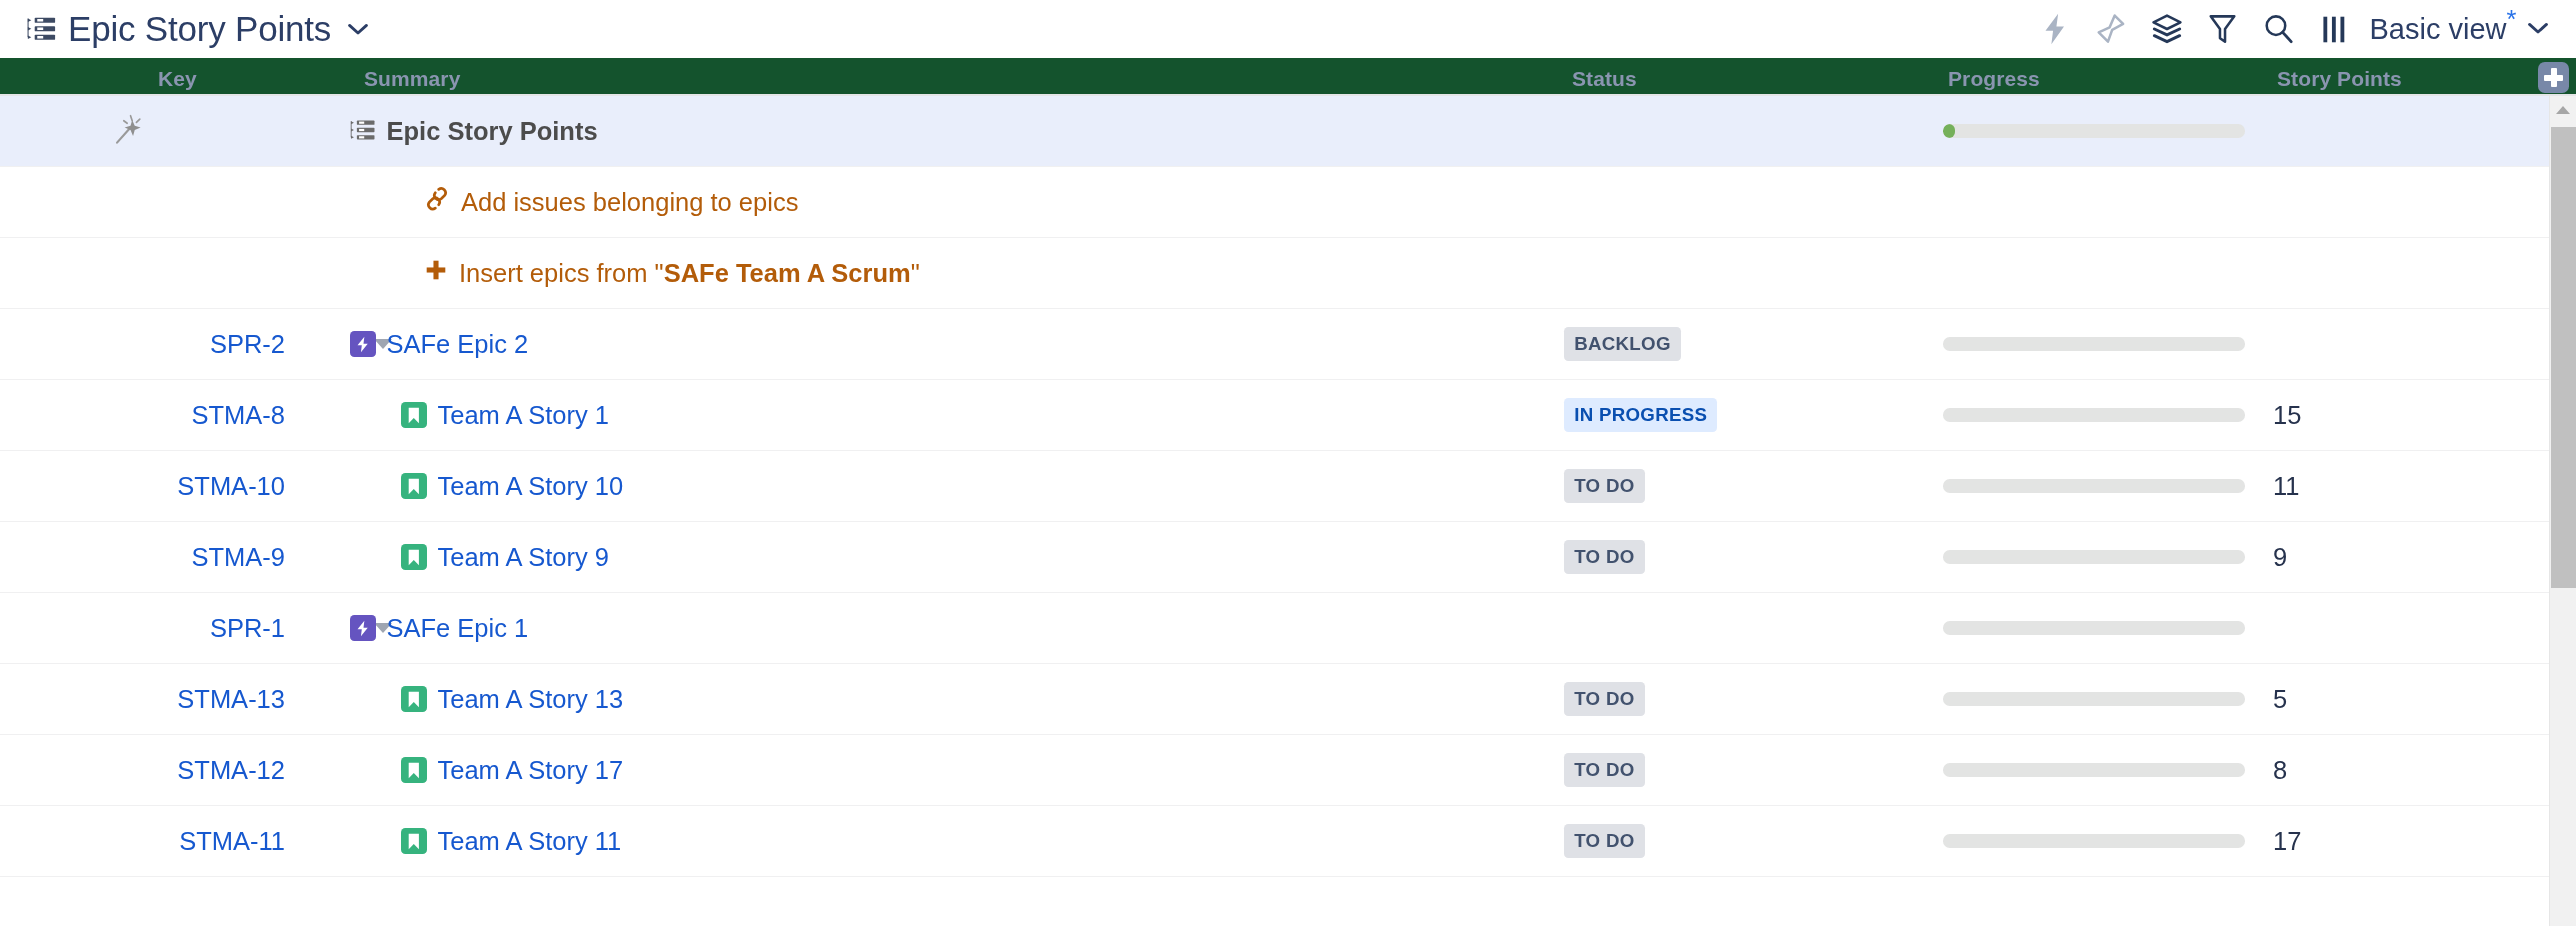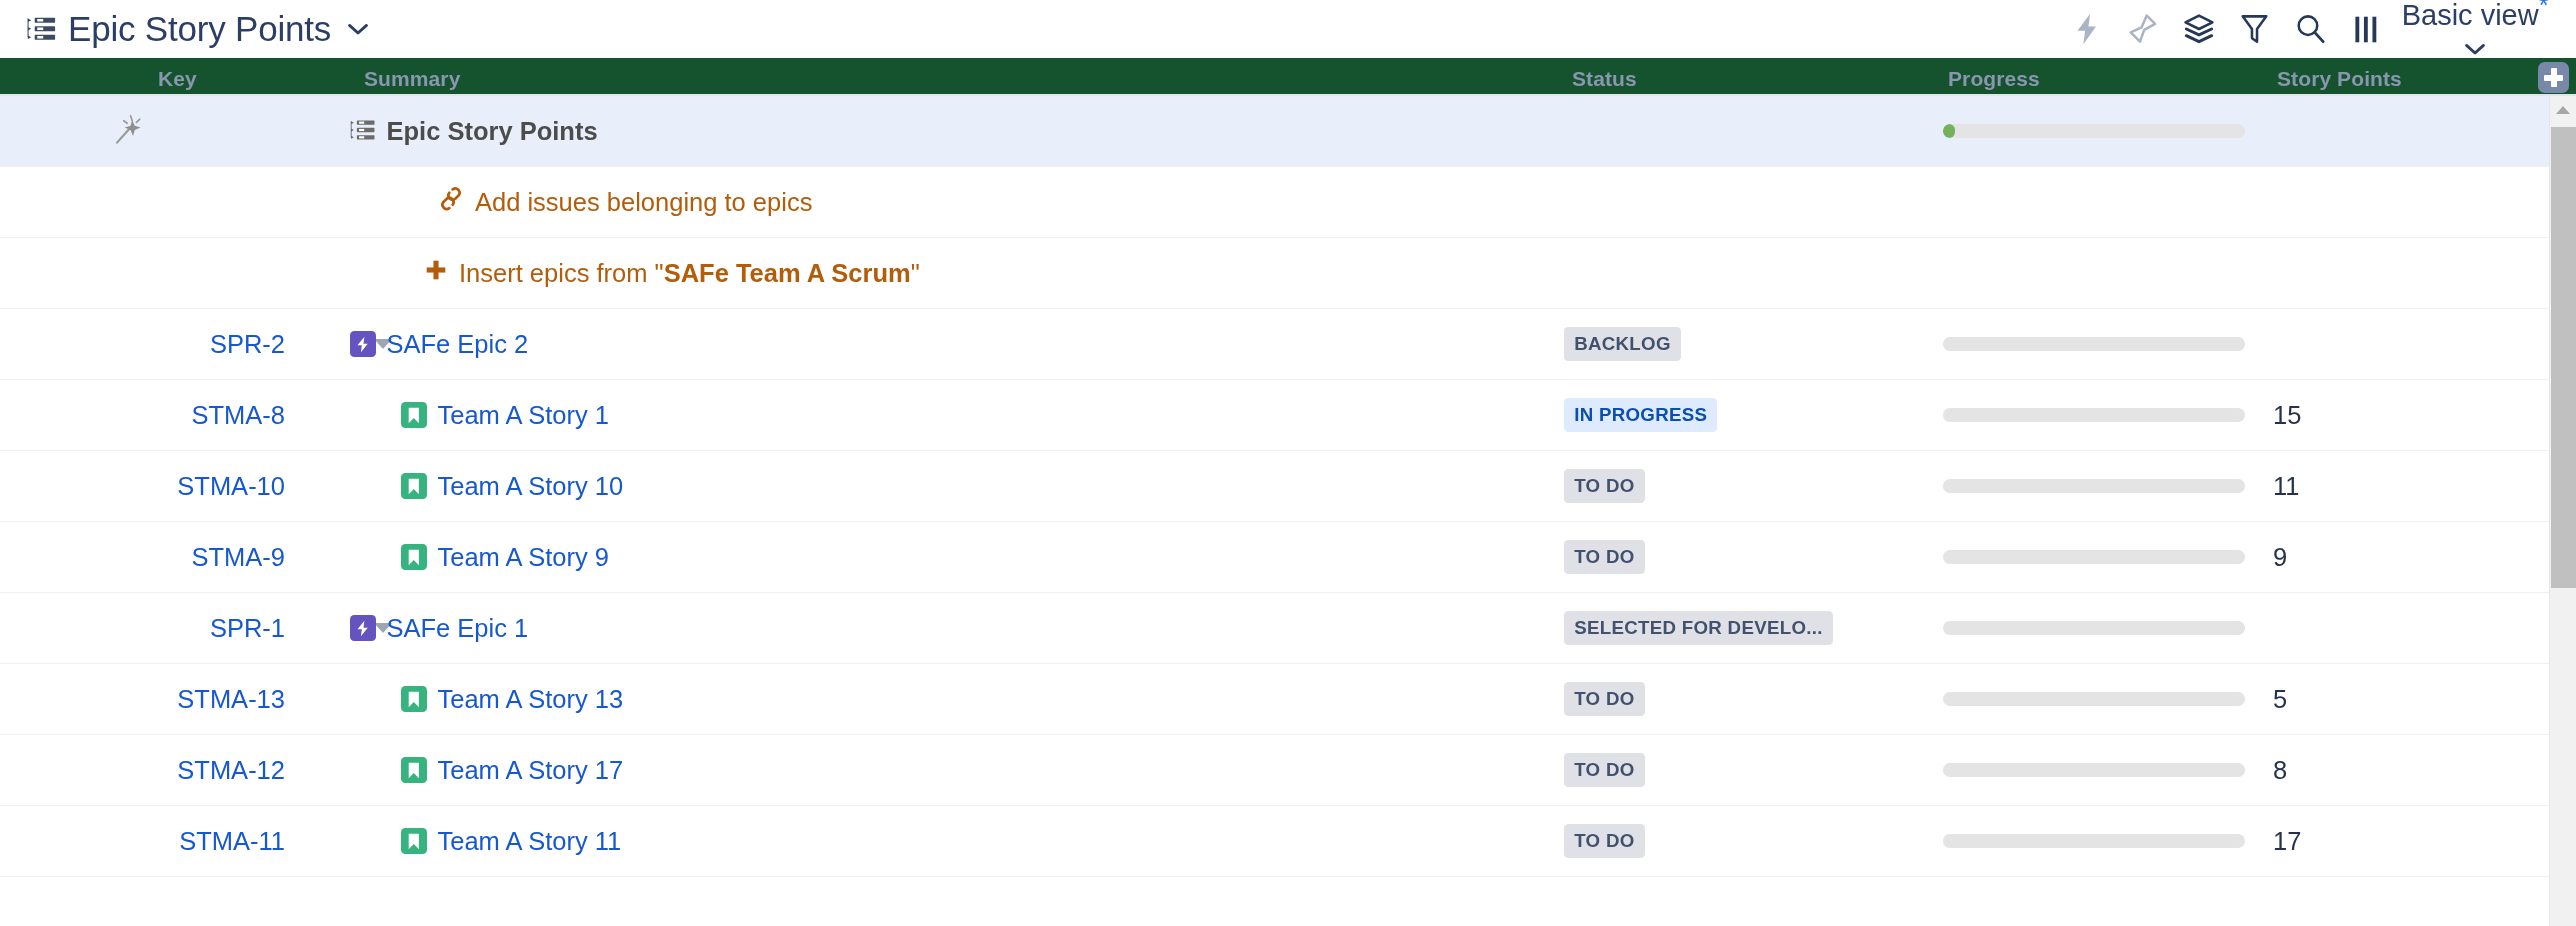--- a/index.html
+++ b/index.html
@@ -45,21 +45,20 @@
     width: 56px; height: 44px;
     display: flex; align-items: center; justify-content: center;
     cursor: pointer;
   }
   .view-btn {
     display: flex; align-items: center;
     gap: 10.2px;
     margin-left: 6.8px;
     padding-right: 3.4px;
     cursor: pointer;
-    flex-direction: column;
   }
   .view-label {
     font-size: 29px;
     color: #2c3e66;
     white-space: nowrap;
     position: relative;
   }
   .view-star {
     color: #2a73e8;
     font-size: 25.5px;
@@ -370,21 +369,21 @@
         </div>
         <div class="cell c-status"></div>
         <div class="cell c-prog">
           <span class="pbar">
             <span class="fill" style="width:4%"></span>
           </span>
         </div>
         <div class="cell c-points"></div>
       </div>
       <div class="row action">
-        <div class="cell c-summary" style="left: 439px;">
+        <div class="cell c-summary" style="left: 425px;">
           <span class="act">
             <span><svg width="24" height="25.5" viewBox="0 0 28 30">
                 <path d="M16 4 a5 5 0 0 1 7 7 l-4 4 a5 5 0 0 1 -7 -7" fill="none" stroke="#b35c09" stroke-width="3.2" stroke-linecap="round"></path>
                 <path d="M12 26 a5 5 0 0 1 -7 -7 l4 -4 a5 5 0 0 1 7 7" fill="none" stroke="#b35c09" stroke-width="3.2" stroke-linecap="round"></path>
               </svg></span>
             <span>Add issues belonging to epics</span>
           </span>
         </div>
       </div>
       <div class="row action">
@@ -513,23 +512,20 @@
         <div class="cell c-summary">
           <span class="sum indent-epic">
             <span class="epic-ico">
               <svg width="15.3" height="17" viewBox="0 0 18 20">
                 <path d="M11 1 L3 11 L8 11 L7 19 L15 9 L10 9 Z" fill="#ffffff"></path>
               </svg>
             </span>
             <span class="sum-text">SAFe Epic 1</span>
           </span>
         </div>
-        <div class="cell c-status">
-          <span class="badge">SELECTED FOR DEVELO...</span>
-        </div>
         <div class="cell c-prog">
           <span class="pbar">
             <span class="fill" style="width:0%"></span>
           </span>
         </div>
         <div class="cell c-points"></div>
       </div>
       <div class="row">
         <div class="cell c-key">
           <span class="key-link">STMA-13</span>

